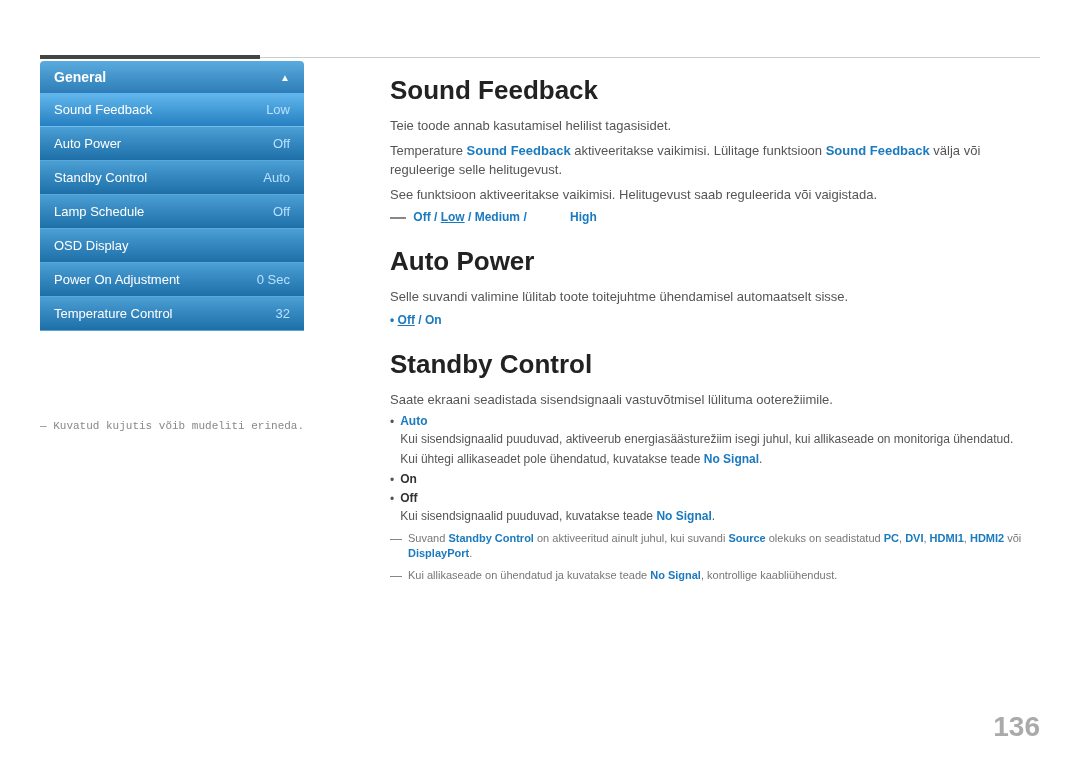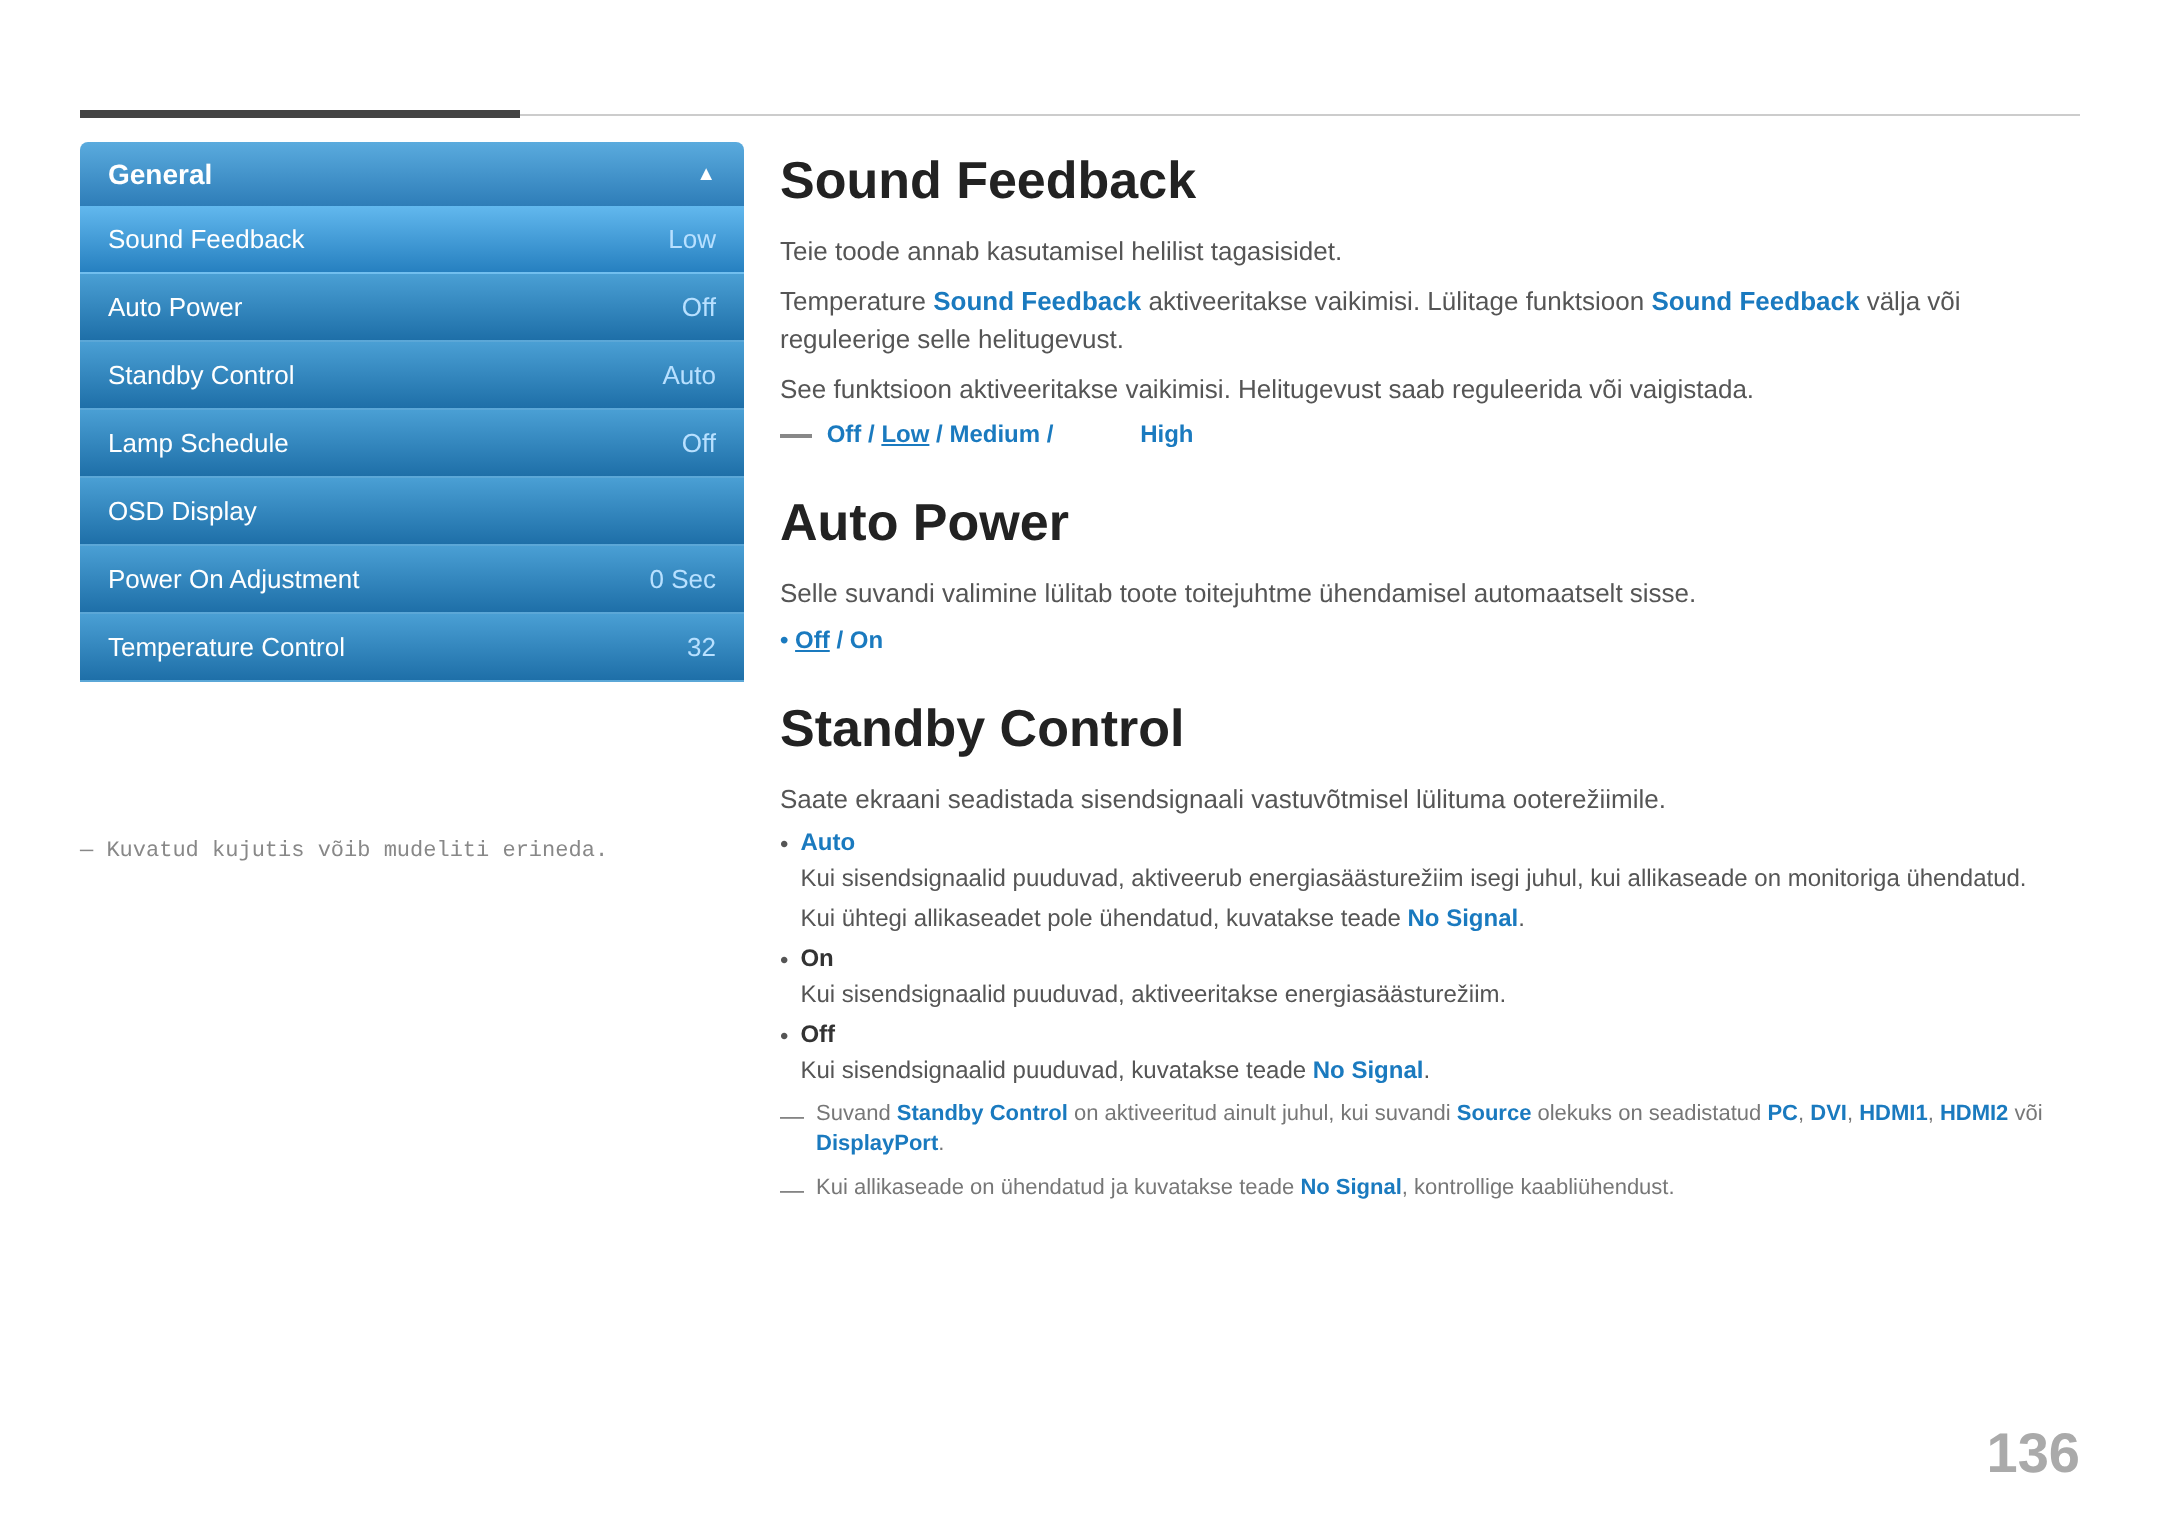--- a/index.html
+++ b/index.html
@@ -30,23 +30,23 @@
     .top-line-light {
       flex: 1;
       height: 1px;
       background: #ccc;
       margin-right: 40px;
     }
 
     
     .sidebar {
       position: absolute;
-      top: 71px;
+      top: 61px;
       left: 40px;
-      width: 332px;
+      width: 264px;
     }
     .sidebar-title {
       background: linear-gradient(to bottom, #5aabde, #2e7db8);
       color: #fff;
       font-size: 14px;
       font-weight: bold;
       padding: 8px 14px;
       border-radius: 4px 4px 0 0;
       display: flex;
       justify-content: space-between;
@@ -293,21 +293,20 @@
         <span class="bold-blue">Auto</span>
         <div class="bullet-sub">Kui sisendsignaalid puuduvad, aktiveerub energiasäästurežiim isegi juhul, kui allikaseade on monitoriga ühendatud.</div>
         <div class="bullet-sub">Kui ühtegi allikaseadet pole ühendatud, kuvatakse teade <span class="bold-blue">No Signal</span>.</div>
       </div>
     </div>
 
     <div class="bullet-item">
       <span class="bullet-dot">•</span>
       <div class="bullet-content">
         <span style="font-weight:bold;color:#333;">On</span>
-        <div class="bullet-sub">Kui sisendsignaalid puuduvad, aktiveeritakse energiasäästurežiim.</div>
       </div>
     </div>
 
     <div class="bullet-item">
       <span class="bullet-dot">•</span>
       <div class="bullet-content">
         <span style="font-weight:bold;color:#333;">Off</span>
         <div class="bullet-sub">Kui sisendsignaalid puuduvad, kuvatakse teade <span class="bold-blue">No Signal</span>.</div>
       </div>
     </div>

